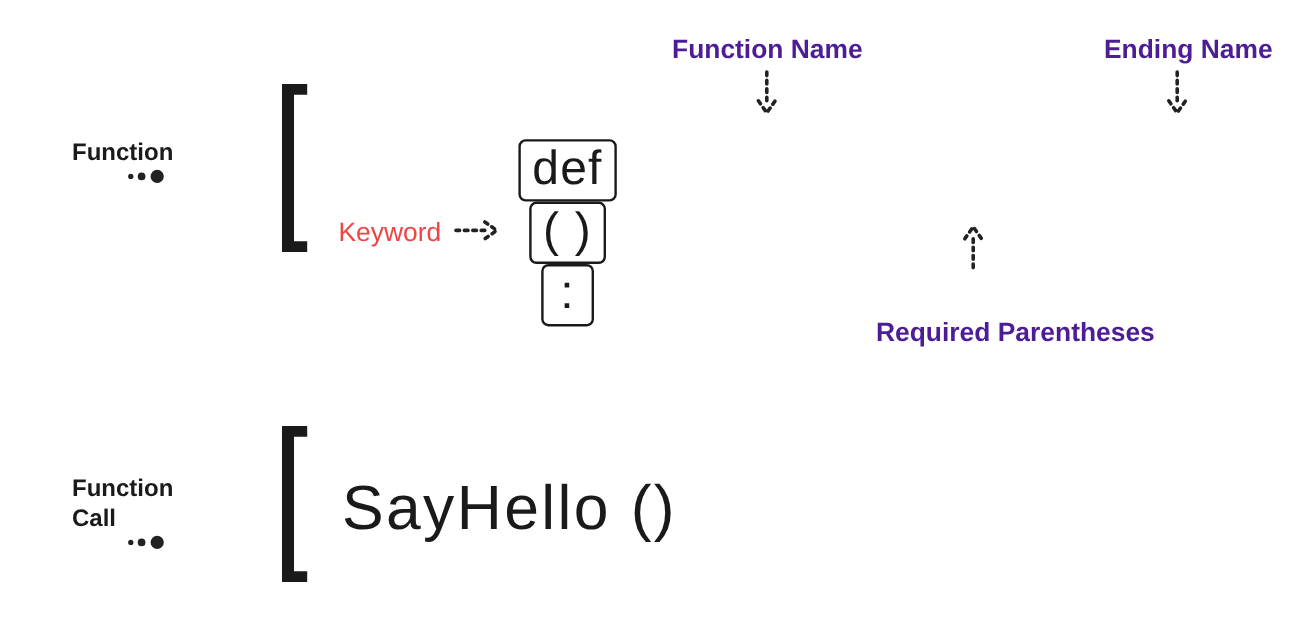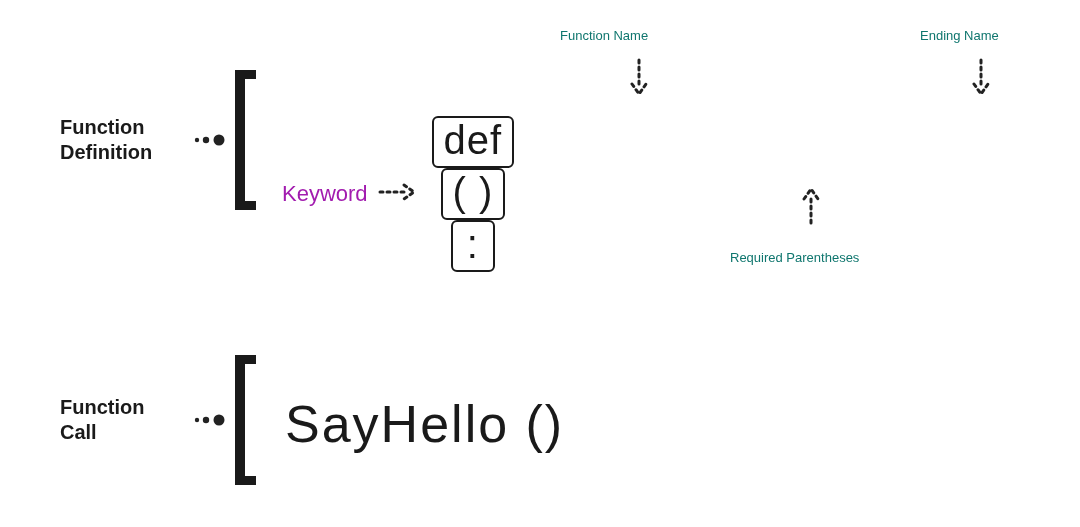--- a/index.html
+++ b/index.html
@@ -12,20 +12,21 @@
       height: 527px;
       background: #ffffff;
       font-family: -apple-system, BlinkMacSystemFont, "Segoe UI", Helvetica, Arial, sans-serif;
       position: relative;
       color: #1a1a1a;
     }
     .section {
       position: absolute;
       display: flex;
       align-items: center;
+      flex-direction: column;
     }
     .section-1 {
       top: 115px;
       left: 60px;
     }
     .section-2 {
       top: 395px;
       left: 60px;
     }
     .label-group {
@@ -46,21 +47,21 @@
       height: 14px;
     }
     .bracket {
       position: absolute;
     }
     .bracket svg {
       display: block;
     }
     .keyword-label {
       font-size: 22px;
-      color: #a21caf;
+      color: #ef4444;
       font-weight: 400;
     }
     .dotted-arrow-right {
       display: inline-block;
       margin: 0 14px 0 10px;
     }
     .code-box {
       border: 2px solid #1a1a1a;
       border-radius: 6px;
       padding: 2px 10px 6px 10px;
@@ -72,28 +73,28 @@
       line-height: 1;
     }
     .code-text {
       font-size: 52px;
       font-weight: 300;
       letter-spacing: 2px;
       line-height: 1;
     }
     .annotation {
       position: absolute;
-      font-size: 13px;
-      color: #0f766e;
-      font-weight: 400;
+      font-size: 22px;
+      color: #4c1d95;
+      font-weight: 700;
       white-space: nowrap;
     }
     .ann-fn-name { top: 28px; left: 560px; }
     .ann-colon { top: 28px; left: 920px; }
-    .ann-parens { top: 250px; left: 730px; }
+    .ann-parens { top: 264px; left: 730px; }
     .dotted-arrow {
       position: absolute;
     }
     .code-row {
       display: flex;
       align-items: center;
       flex-direction: column;
     }
   </style>
 </head>
@@ -111,21 +112,20 @@
 <div class="dotted-arrow" style="top:58px; left:972px;">
   <svg width="18" height="40" viewBox="0 0 18 40">
     <line x1="9" y1="2" x2="9" y2="26" stroke="#222" stroke-width="3" stroke-dasharray="3,4" stroke-linecap="round"></line>
     <path d="M 2 26 L 9 36 L 16 26" fill="none" stroke="#222" stroke-width="3" stroke-dasharray="3,4" stroke-linecap="round"></path>
   </svg>
 </div>
 
 <div class="section section-1">
   <div class="label-group">
     <div>Function</div>
-    <div>Definition</div>
   </div>
   <span class="dots-marker">
     <svg viewBox="0 0 34 14">
       <circle cx="4" cy="7" r="2.2" fill="#222"></circle>
       <circle cx="13" cy="7" r="3.2" fill="#222"></circle>
       <circle cx="26" cy="7" r="5.5" fill="#222"></circle>
     </svg>
   </span>
 </div>
 

